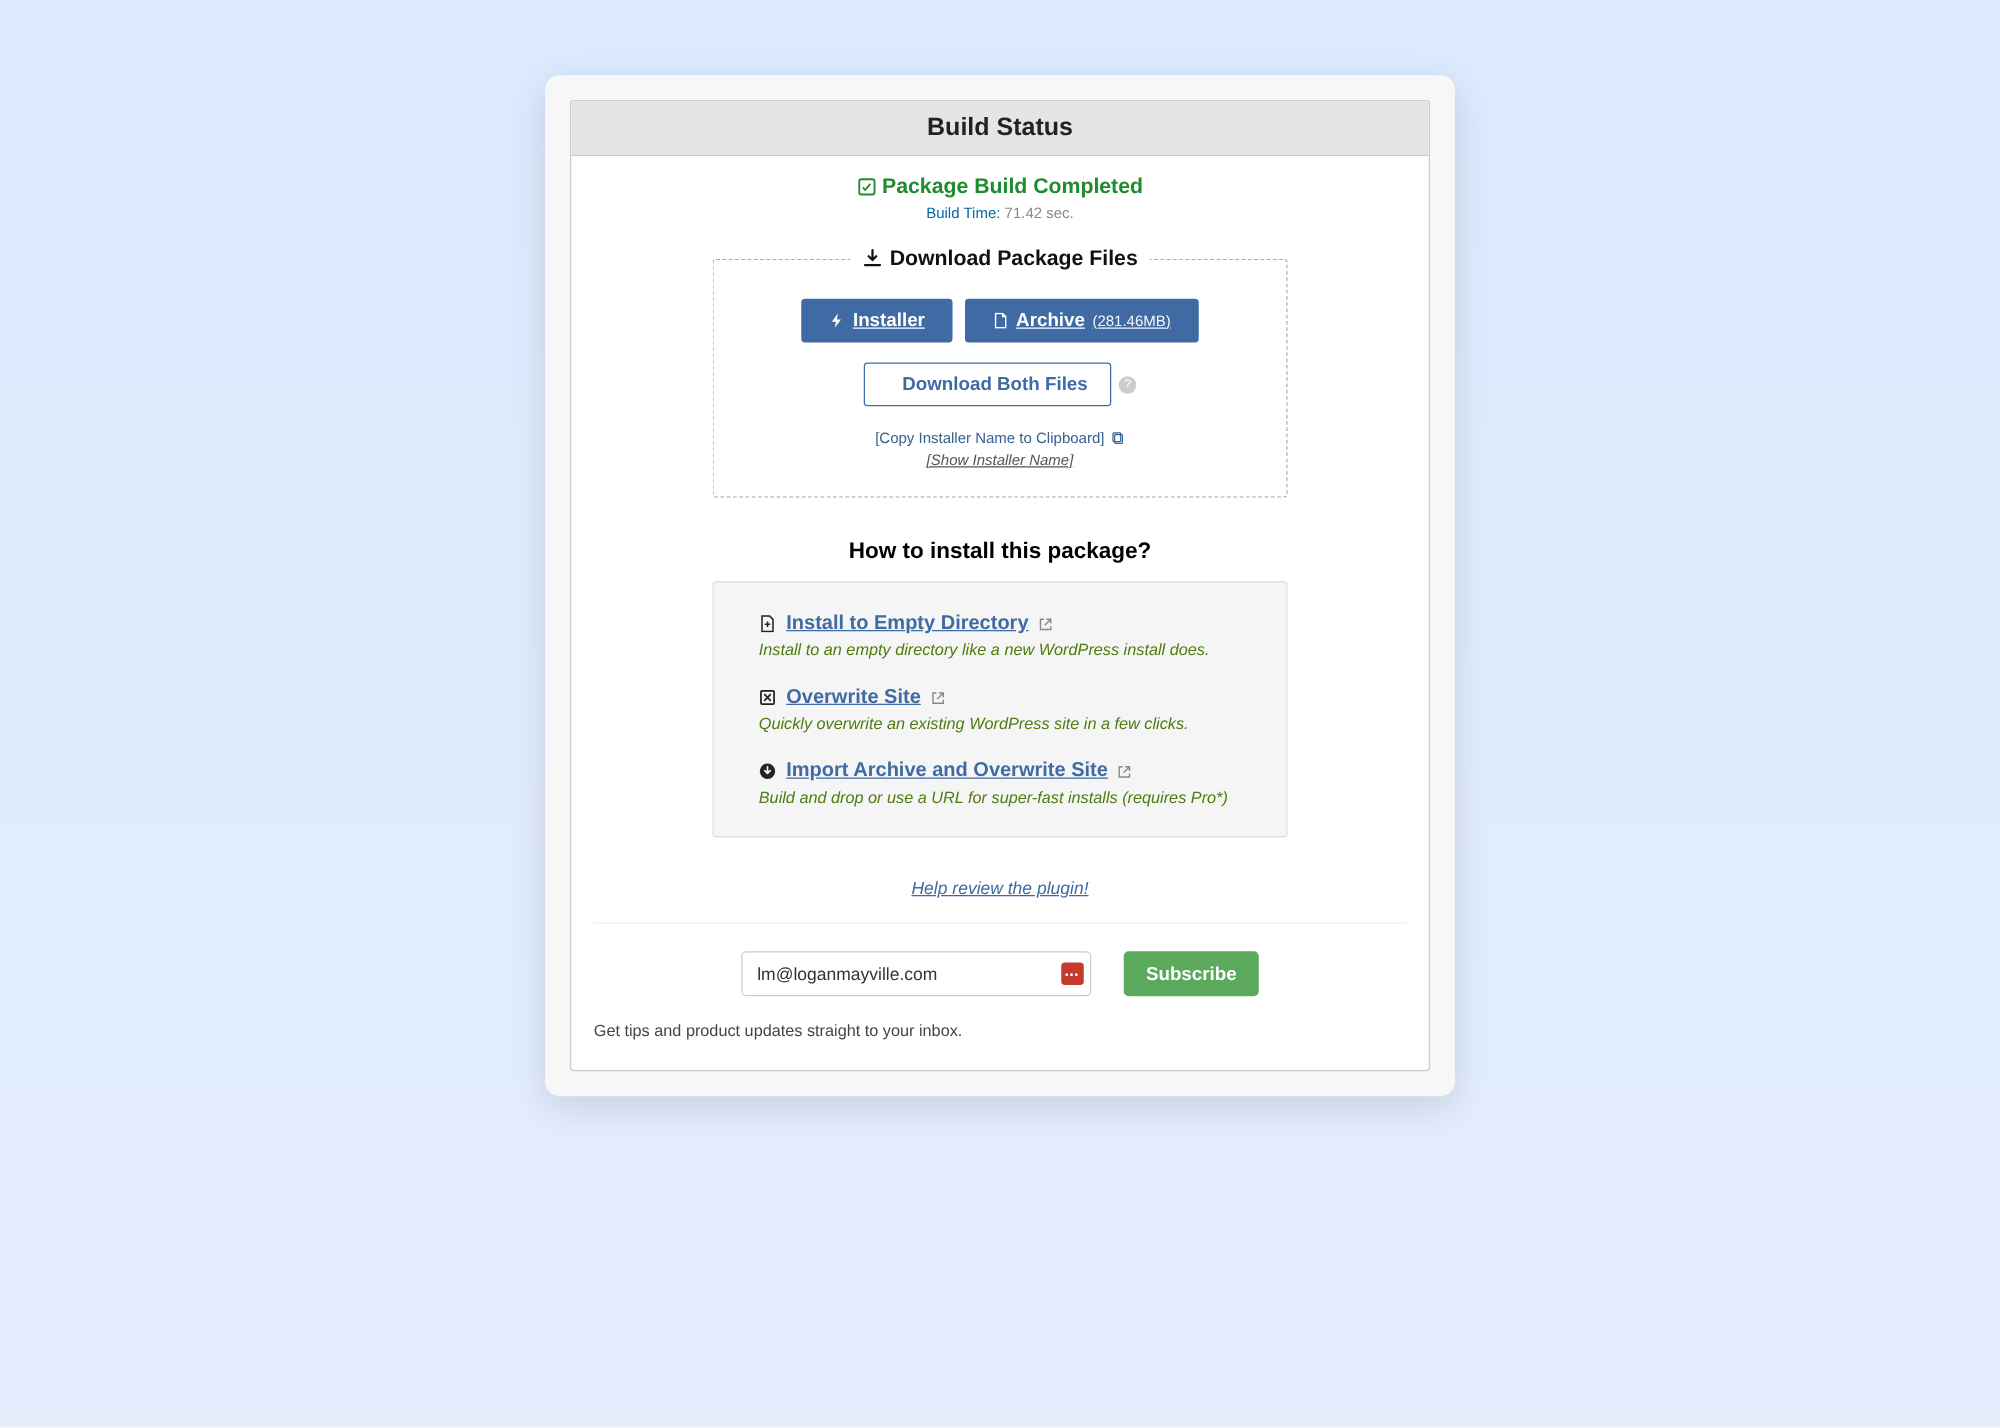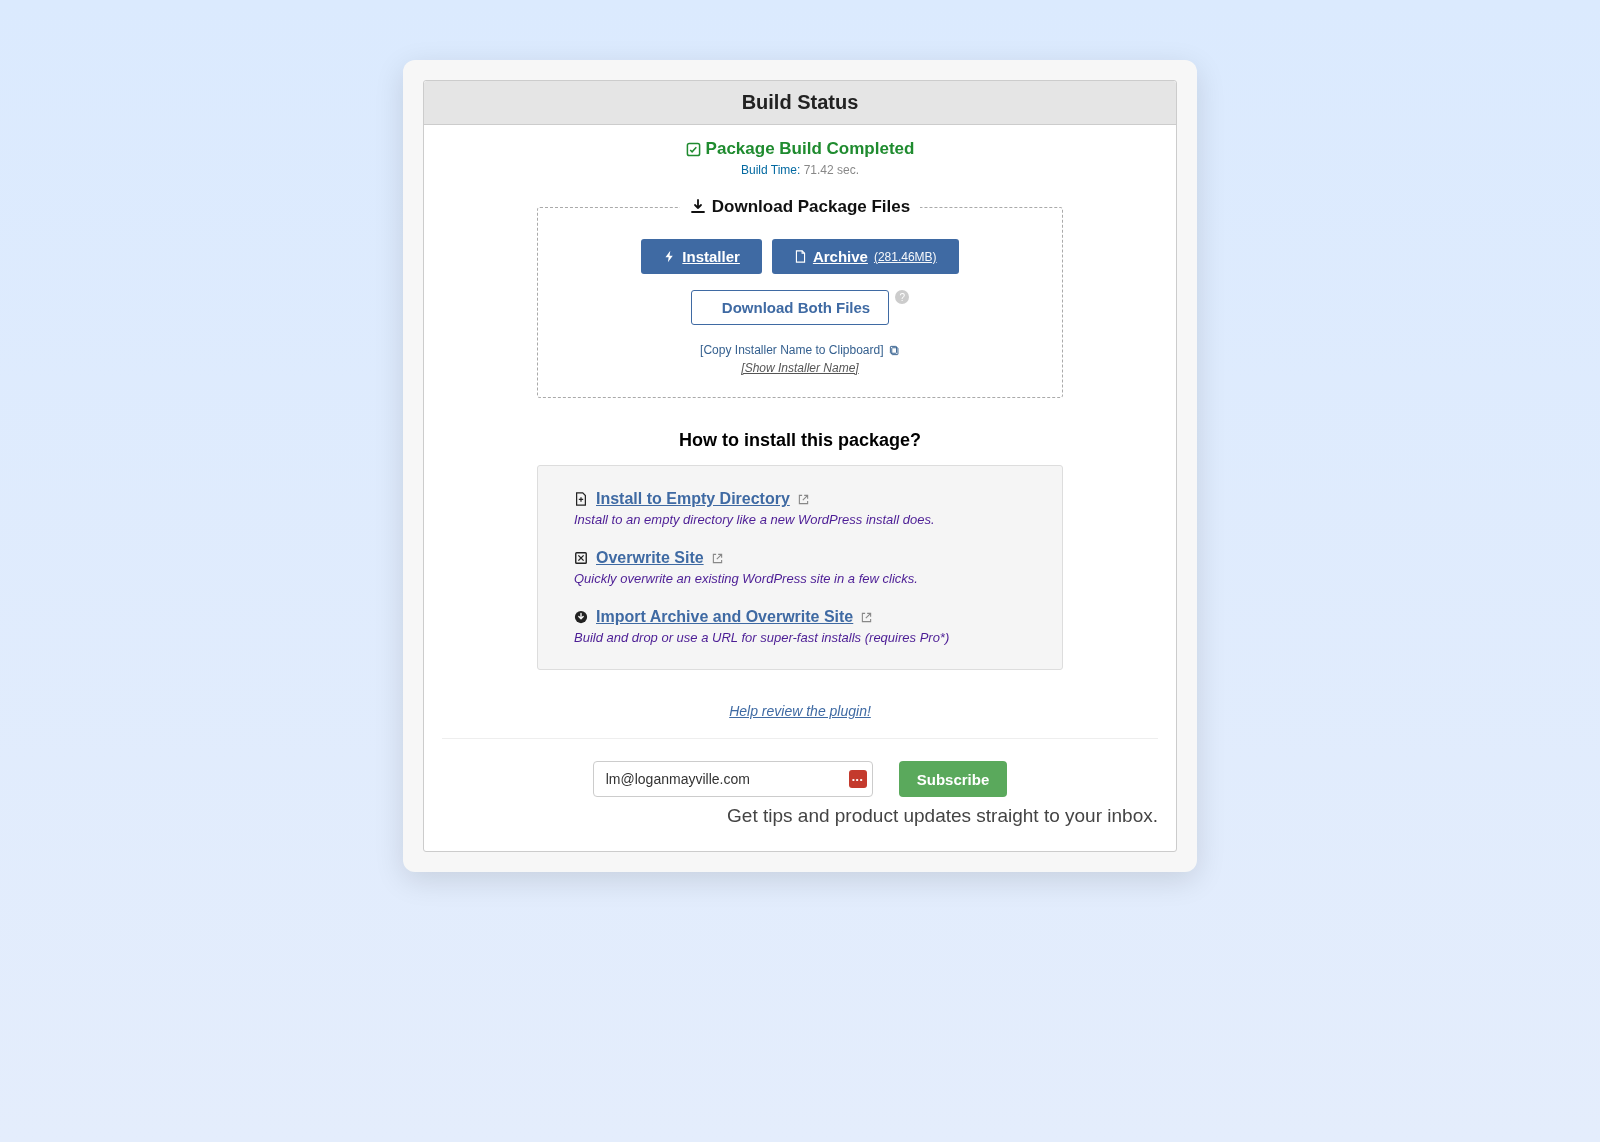--- a/index.html
+++ b/index.html
@@ -6,21 +6,21 @@
   body {
     font-family: -apple-system, BlinkMacSystemFont, "Segoe UI", Helvetica, Arial, sans-serif;
     background: linear-gradient(180deg, #dbeafe 0%, #e4edfc 100%);
     min-height: 1142px;
     display: flex;
     justify-content: center;
     align-items: flex-start;
     padding: 60px 20px;
   }
   .card {
-    width: 794px;
+    width: 728px;
     background: #f7f7f7;
     border-radius: 12px;
     box-shadow: 0 8px 30px rgba(0,0,0,0.12);
     padding: 20px;
   }
   .panel {
     background: #fff;
     border: 1px solid #ccc;
     border-radius: 3px;
   }
@@ -95,21 +95,21 @@
     border:1px solid #3f6aa3;
     border-radius:3px;
     font-size:15px;
     font-weight:700;
     padding:8px 18px;
     display:inline-flex;
     align-items:center;
     gap:6px;
     cursor:pointer;
   }
-  .both-row { display:flex; justify-content:center; gap:6px; margin-top:16px; }
+  .both-row { display:flex; justify-content:center; align-items:center; gap:6px; margin-top:16px; }
   .help-dot {
     width:14px; height:14px; border-radius:50%; background:#ccc; color:#fff;
     font-size:10px; display:inline-flex; align-items:center; justify-content:center;
   }
   .copy-links { margin-top:18px; font-size:12px; }
   .copy-links a.copy { color:#35608f; text-decoration:none; }
   .copy-links .copyglyph { display:inline-flex; width:11px; height:11px; vertical-align:middle; margin-left:2px; }
   .copy-links a.show { color:#555; font-style:italic; text-decoration:underline; display:inline-block; margin-top:4px; }
 
   .howto-title { text-align:center; font-size:18px; font-weight:700; margin-top:32px; color:#000000; }
@@ -122,21 +122,21 @@
   }
   .howto-item { margin-bottom: 22px; }
   .howto-item:last-child { margin-bottom: 0; }
   .howto-item .heading {
     display:flex; align-items:center; gap:8px;
     font-size:16px; font-weight:700;
   }
   .howto-item .heading a { color:#3f6aa3; text-decoration:underline; }
   .howto-item .heading .ext { display:inline-flex; width:11px; height:11px; color:#888; }
   .howto-item .heading .lead-icon { display:inline-flex; width:14px; height:14px; color:#222; }
-  .howto-item .desc { color:#4c1d95; font-style:italic; font-size:13px; margin-top:4px; }
+  .howto-item .desc { color:#4d7c0f; font-style:italic; font-size:13px; margin-top:4px; }
 
   .review { text-align:center; margin-top:32px; }
   .review a { color:#3f6aa3; font-style:italic; text-decoration:underline; font-size:14px; }
   hr.sep { border:none; border-top:1px solid #eee; margin:18px 0 0; }
 
   .subscribe { display:flex; justify-content:center; gap:26px; margin-top:22px; }
   .email-wrap {
     position:relative;
     width:280px;
   }
@@ -151,21 +151,21 @@
   .pw-badge {
     position:absolute; right:6px; top:50%; transform:translateY(-50%);
     width:18px; height:18px; background:#c43a2d; border-radius:3px;
     display:flex; align-items:center; justify-content:center;
     color:#fff; font-size:8px; letter-spacing:1px;
   }
   .subscribe-btn {
     background:#5aa95c; color:#fff; border:none; border-radius:4px;
     font-size:15px; font-weight:600; padding:0 18px; cursor:pointer;
   }
-  .tips { text-align:right; color:#444; font-size:19px; margin-top:8px; }
+  .tips { text-align:left; color:#444; font-size:13px; margin-top:20px; }
 </style>
 </head>
 <body>
 
 <div class="card">
   <div class="panel">
     <div class="panel-header">Build Status</div>
     <div class="panel-body">
 
       <div class="status-line">

